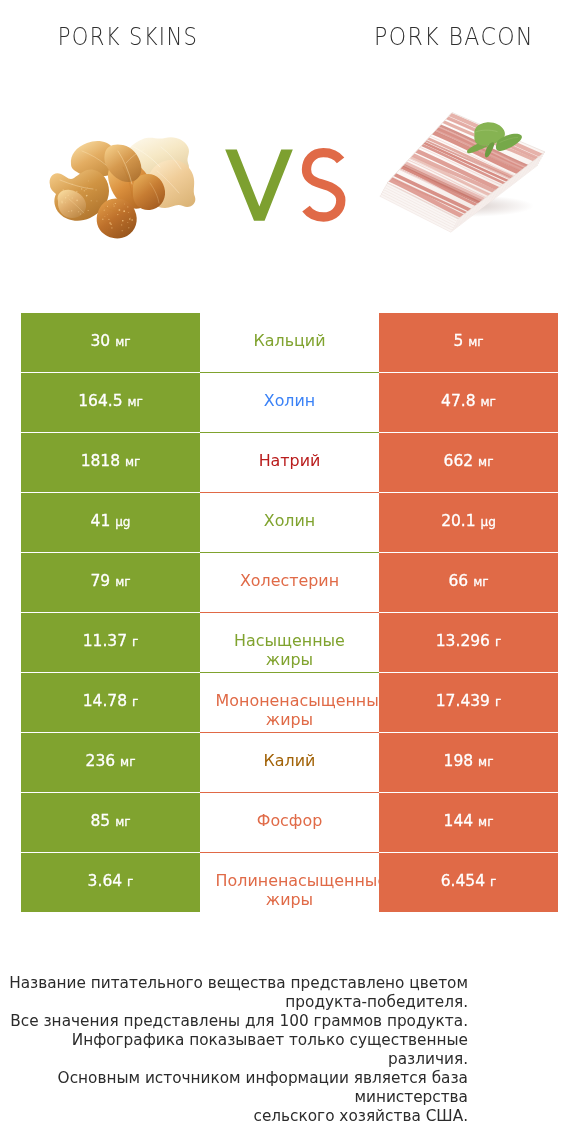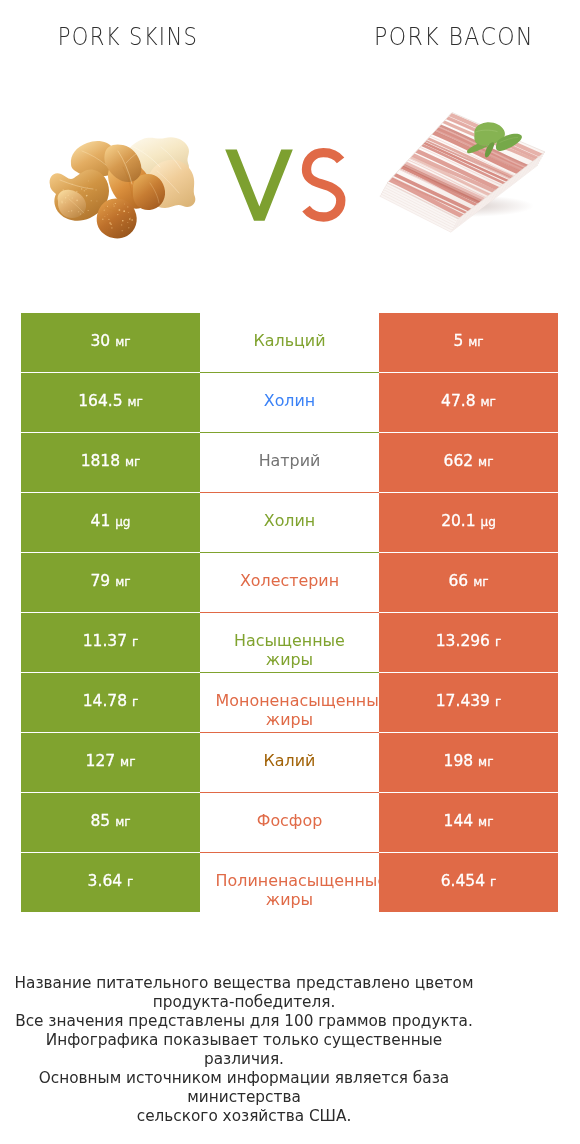--- a/index.html
+++ b/index.html
@@ -24,21 +24,21 @@
   .cell{position:absolute;top:0;height:59px;box-sizing:border-box;display:flex;align-items:center;justify-content:center;text-align:center;line-height:1;}
   .cell.l,.cell.r{padding-bottom:2px;}
   .cell.l{left:21px;width:179px;background:#80a32f;color:#fff;font-size:15.5px;-webkit-text-stroke:0.3px #fff;}
   .cell.r{left:379px;width:179px;background:#e06a47;color:#fff;font-size:15.5px;-webkit-text-stroke:0.3px #fff;}
   .cell.c{left:200px;width:179px;font-size:15.9px;line-height:19.9px;border-bottom:1px solid #3b82f6;height:60px;padding:0 15.6px;overflow:hidden;display:block;}
   .cell.c > span{display:block;position:relative;top:17.5px;}
   .row:last-child .cell.c{border-bottom:none;}
   .u{font-size:12px;}
 
   
-  .footer{position:absolute;left:10px;top:973.6px;width:468px;text-align:center;font-size:15.3px;color:#2b2b2b;line-height:19.06px;}
+  .footer{position:absolute;left:0;top:973.6px;width:468px;text-align:right;font-size:15.3px;color:#2b2b2b;line-height:19.06px;}
 </style>
 </head>
 <body>
 
 <div class="page">
   <div class="hero">
     <div class="hero-title left">PORK SKINS</div>
     <div class="hero-title right">PORK BACON</div>
 <svg class="prod left" width="580" height="1144" viewBox="0 0 580 1144">
         <defs>
@@ -244,21 +244,21 @@
       </div>
       <div class="row">
         <div class="cell l"><span>164.5</span>&nbsp;<span class="u">мг</span></div>
         <div class="cell c" style="color:#3b82f6;border-color:#80a32f">
           <span>Холин</span>
         </div>
         <div class="cell r"><span>47.8</span>&nbsp;<span class="u">мг</span></div>
       </div>
       <div class="row">
         <div class="cell l"><span>1818</span>&nbsp;<span class="u">мг</span></div>
-        <div class="cell c" style="color:#737373;border-color:#e06a47">
+        <div class="cell c" style="color:#b91c1c;border-color:#e06a47">
           <span>Натрий</span>
         </div>
         <div class="cell r"><span>662</span>&nbsp;<span class="u">мг</span></div>
       </div>
       <div class="row">
         <div class="cell l"><span>41</span>&nbsp;<span class="u">µg</span></div>
         <div class="cell c" style="color:#80a32f;border-color:#80a32f">
           <span>Холин</span>
         </div>
         <div class="cell r"><span>20.1</span>&nbsp;<span class="u">µg</span></div>
@@ -278,21 +278,21 @@
         <div class="cell r"><span>13.296</span>&nbsp;<span class="u">г</span></div>
       </div>
       <div class="row">
         <div class="cell l"><span>14.78</span>&nbsp;<span class="u">г</span></div>
         <div class="cell c" style="color:#e06a47;border-color:#e06a47">
           <span>Мононенасыщенные жиры</span>
         </div>
         <div class="cell r"><span>17.439</span>&nbsp;<span class="u">г</span></div>
       </div>
       <div class="row">
-        <div class="cell l"><span>127</span>&nbsp;<span class="u">мг</span></div>
+        <div class="cell l"><span>236</span>&nbsp;<span class="u">мг</span></div>
         <div class="cell c" style="color:#a16207;border-color:#e06a47">
           <span>Калий</span>
         </div>
         <div class="cell r"><span>198</span>&nbsp;<span class="u">мг</span></div>
       </div>
       <div class="row">
         <div class="cell l"><span>85</span>&nbsp;<span class="u">мг</span></div>
         <div class="cell c" style="color:#e06a47;border-color:#e06a47">
           <span>Фосфор</span>
         </div>

